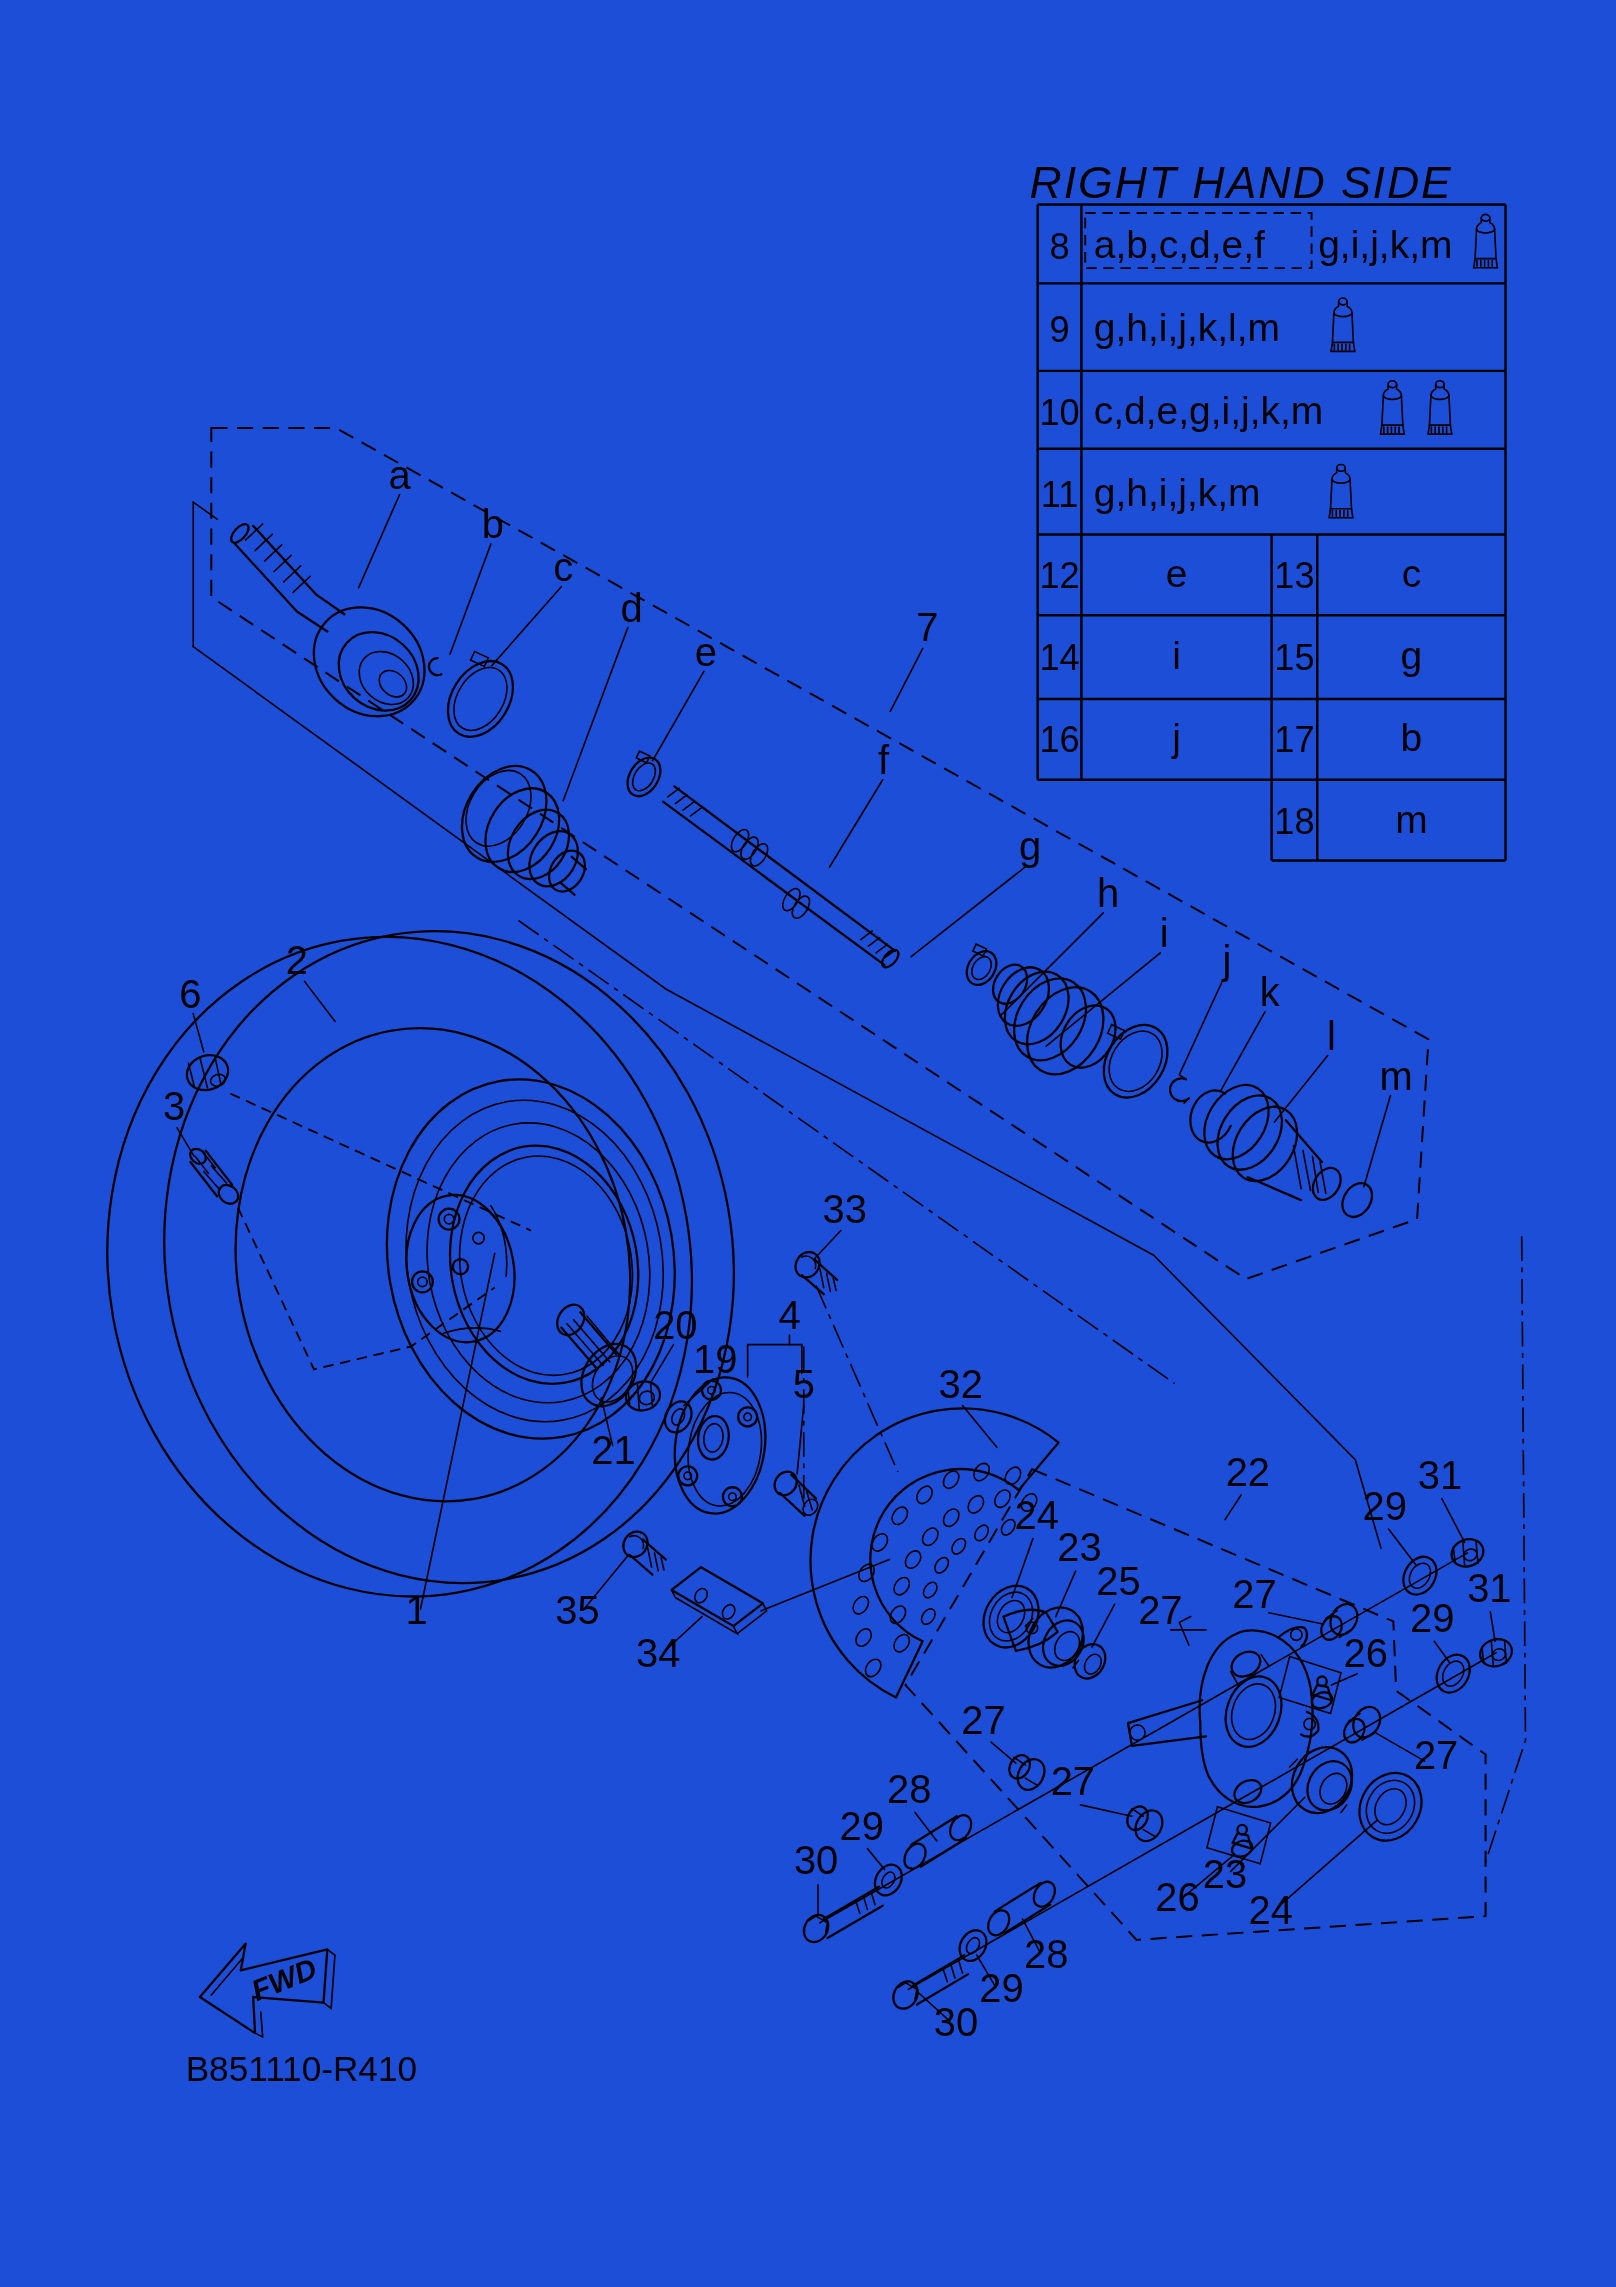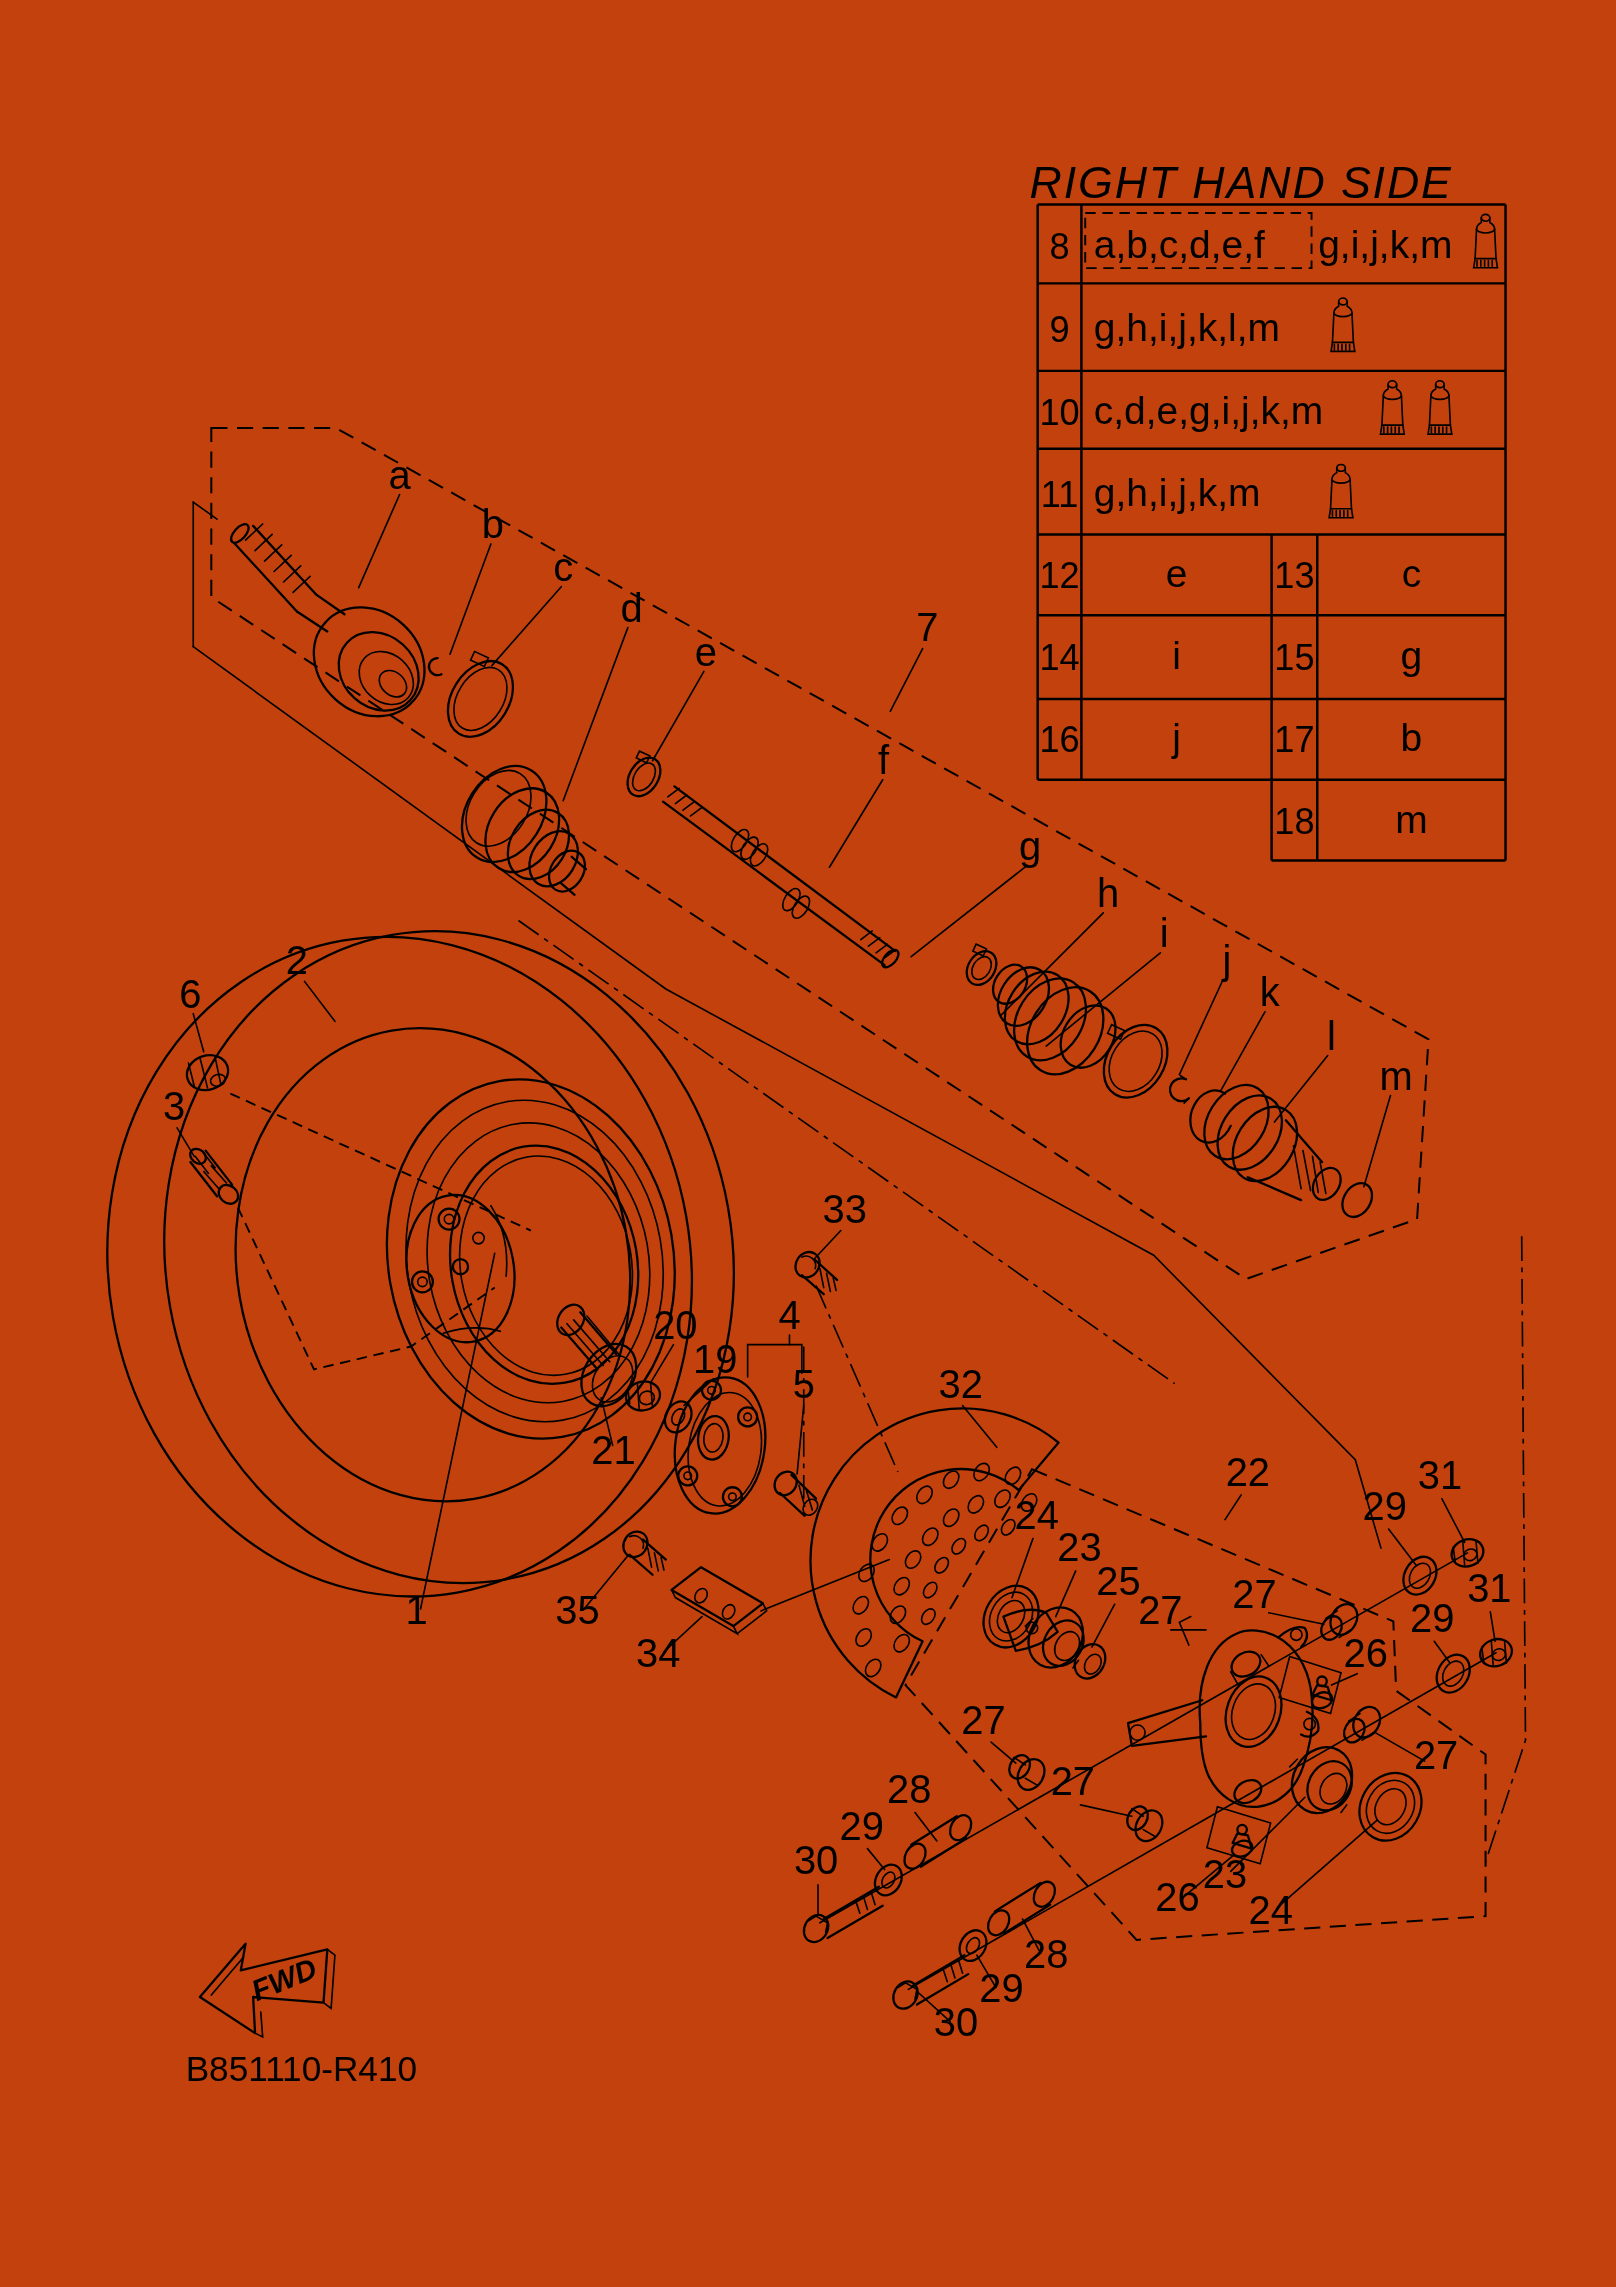--- a/index.html
+++ b/index.html
@@ -1,16 +1,16 @@
 <!DOCTYPE html>
 <html style="font-size:15px"><head>
 <meta charset="utf-8">
 <style>
   html,body{margin:0;padding:0;background:#fff;}
-  .stage{position:relative;width:1617px;height:2287px;background:#c2410c;overflow:hidden;
+  .stage{position:relative;width:1617px;height:2287px;background:#1d4ed8;overflow:hidden;
          font-family:"Liberation Sans", sans-serif;}
   svg{position:absolute;left:0;top:0;}
   svg *{vector-effect:none;}
   .ln   {fill:none;stroke:#000;stroke-width:2.4;stroke-linecap:round;stroke-linejoin:round;}
   .thin {fill:none;stroke:#000;stroke-width:1.7;stroke-linecap:round;}
   .dash {fill:none;stroke:#000;stroke-width:2.1;stroke-dasharray:17 10;}
   .dash2{fill:none;stroke:#000;stroke-width:2.0;stroke-dasharray:11 7;}
   .dd   {fill:none;stroke:#000;stroke-width:1.7;stroke-dasharray:26 7 5 7;}
   .grid {stroke:#000;stroke-width:2.6;}
   text{fill:#000;stroke:none;}

